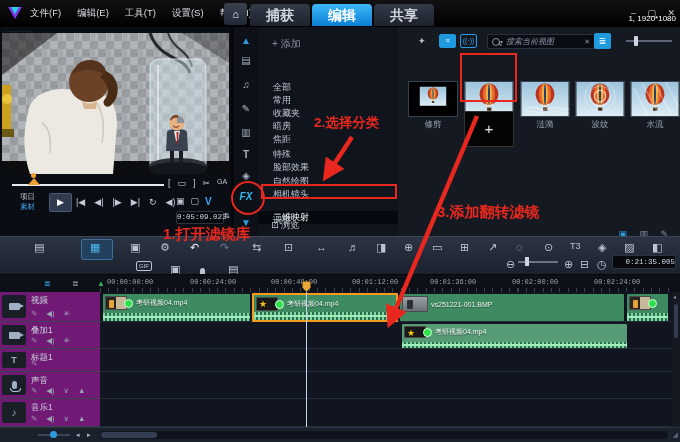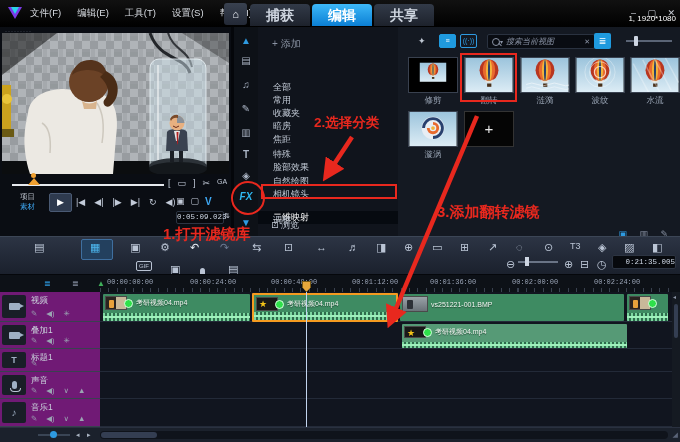--- a/index.html
+++ b/index.html
@@ -52,21 +52,21 @@
   #search-box input::placeholder{color:#8a93a5;font-style:italic;}
   .mag{width:6px;height:6px;border:1.2px solid #8a93a5;border-radius:50%;position:relative;flex:none;}
   .mag::after{content:"";position:absolute;width:4px;height:1.2px;background:#8a93a5;transform:rotate(45deg);right:-3px;bottom:-1px;}
   #list-btn{left:196px;top:6px;width:17px;height:16px;background:#1f9ade;border-radius:2px;color:#fff;
             text-align:center;line-height:16px;font-size:9px;}
   #thumb-slider .track{position:absolute;left:0;top:4px;width:46px;height:2px;background:#5a6475;}
   #thumb-slider .thumb{position:absolute;left:8px;top:0;width:4px;height:10px;background:#cdd5e2;border-radius:1px;}
   .toggle-pill{width:15px;height:12px;border-radius:2px;border:1px solid #2e9ae0;color:#2e9ae0;
                font-size:7px;text-align:center;line-height:12px;}
   .toggle-pill.on{background:#1f9ade;color:#fff;border-color:#1f9ade;}
-  .tile{width:50px;}
+  .tile{width:50px;margin-top:24px;}
   .tile .art{width:50px;height:36px;border:1px solid #39414f;box-sizing:border-box;background:#000;display:block;}
   .tile .lbl{margin-top:2px;text-align:center;color:#9aa5b5;font-size:8.5px;}
   #plus-tile{width:50px;height:36px;background:#050505;border:1px solid #333;box-sizing:border-box;
              color:#e8e8e8;font-size:15px;text-align:center;line-height:34px;}
   .lib-mini{color:#8a93a5;font-size:9px;margin-left:8px;}
   .lib-mini.blue{color:#2e9ae0;}
   
   #toolbar{left:0;top:236px;width:680px;height:38px;background:linear-gradient(#2c3444,#1a202c);border-top:1px solid #3c4656;}
   .tb-ic{top:4px;color:#bac4d4;font-size:11px;}
   #tb-active{left:81px;top:2px;width:30px;height:19px;background:#23405e;border:1px solid #3f6f9f;border-radius:2px;}
@@ -343,26 +343,20 @@
       <div class="lbl">波纹</div>
     </div>
     <div class="tile abs" style="left:232px;top:30px">
       <svg class="art" viewBox="0 0 50 36">
           <use href="#g-balloon"></use>
         <path d="M2,6 L18,36 M12,2 L30,36 M24,0 L42,34 M36,0 L50,26" stroke="#fff" stroke-width="1.5" opacity="0.3"></path>
         </svg>
       <div class="lbl">水流</div>
     </div>
 
-    <div class="tile abs" style="left:10px;top:84px">
-      <svg class="art" viewBox="0 0 50 36">
-          <use href="#g-swirl"></use>
-        </svg>
-      <div class="lbl">漩涡</div>
-    </div>
     <div id="plus-tile" class="abs" style="left:66px;top:84px">+</div>
 
     <div class="abs" style="right:12px;top:196px">
       <span class="lib-mini blue">▣</span>
       <span class="lib-mini">▥</span>
       <span class="lib-mini">✎</span>
     </div>
   </div>
 
   <div id="toolbar" class="abs">

